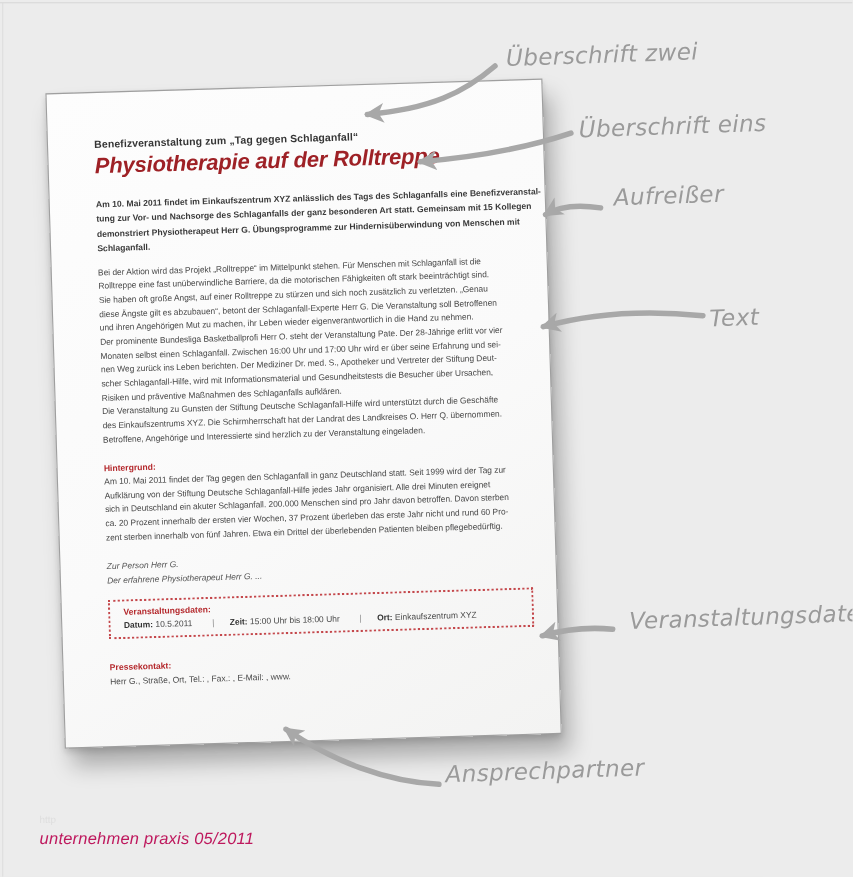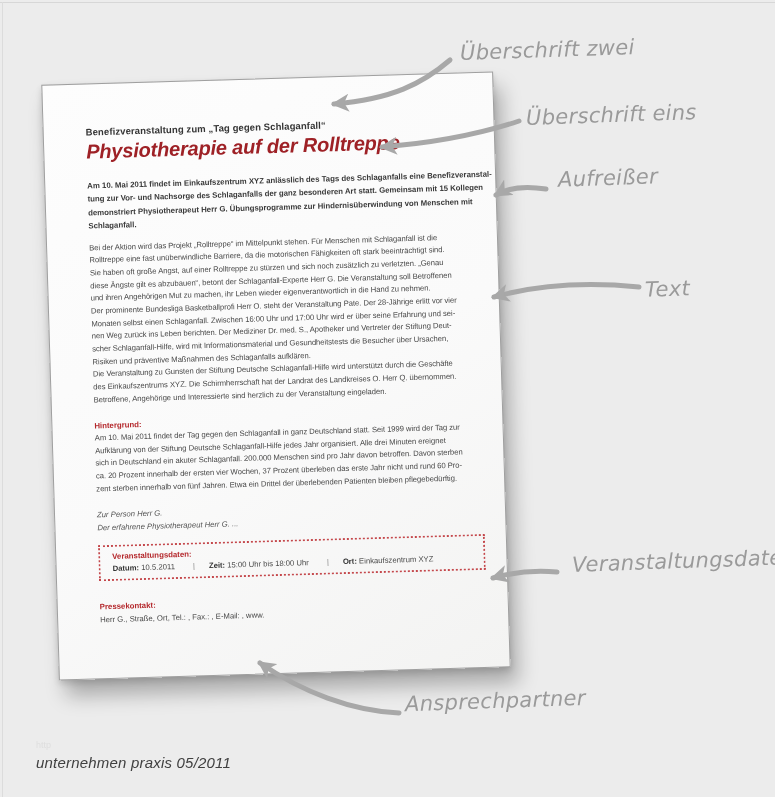--- a/index.html
+++ b/index.html
@@ -46,21 +46,21 @@
   .anno{
     position:absolute;color:#9a9a9a;
     font-family:"DejaVu Sans",sans-serif;font-style:italic;font-weight:500;
     font-size:21px;letter-spacing:0.3px;white-space:nowrap;
     transform:rotate(-2deg);
   }
   svg.arrows{position:absolute;left:0;top:0;pointer-events:none;}
 
   
   .watermark{position:absolute;left:36px;top:740px;font-size:9px;color:#dedede;}
-  .magazine{position:absolute;left:36px;top:754px;font-size:15px;font-style:italic;color:#404040;letter-spacing:0.2px;}
+  .magazine{position:absolute;left:36px;top:754px;font-size:15px;font-style:italic;color:#be185d;letter-spacing:0.2px;}
 </style>
 </head>
 <body>
 
 <div class="hairline-top"></div>
 <div class="hairline-left"></div>
 
 <div class="page">
   <div class="kicker">Benefizveranstaltung zum „Tag gegen Schlaganfall“</div>
   <div class="headline">Physiotherapie auf der Rolltreppe</div>

